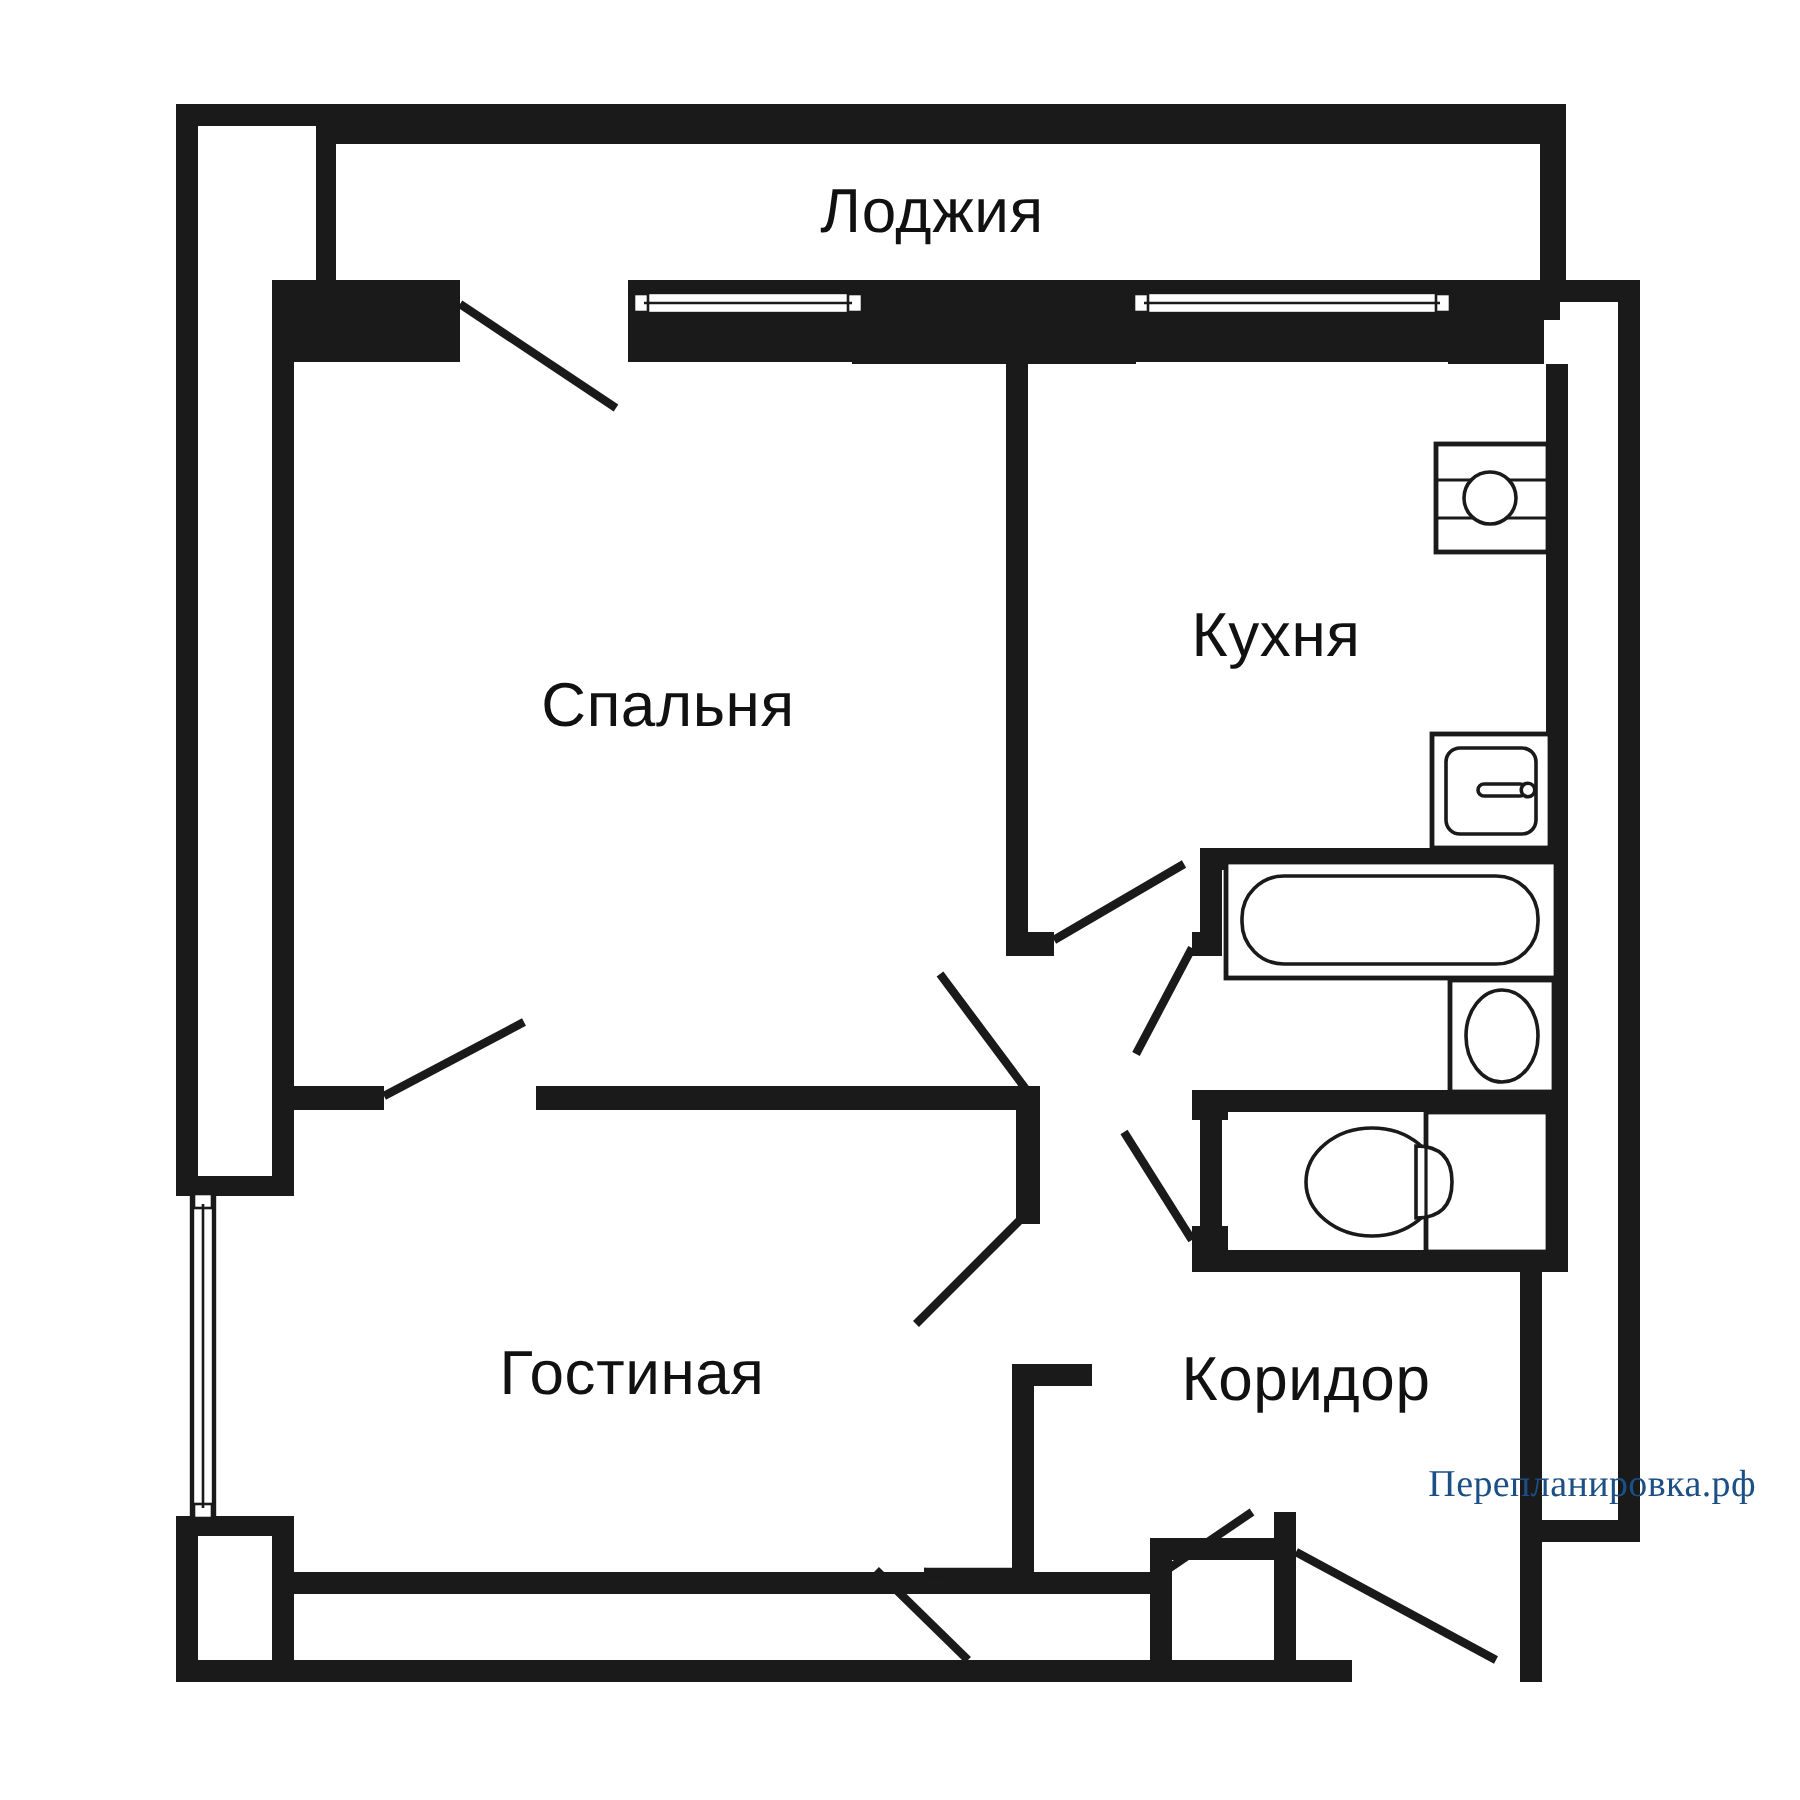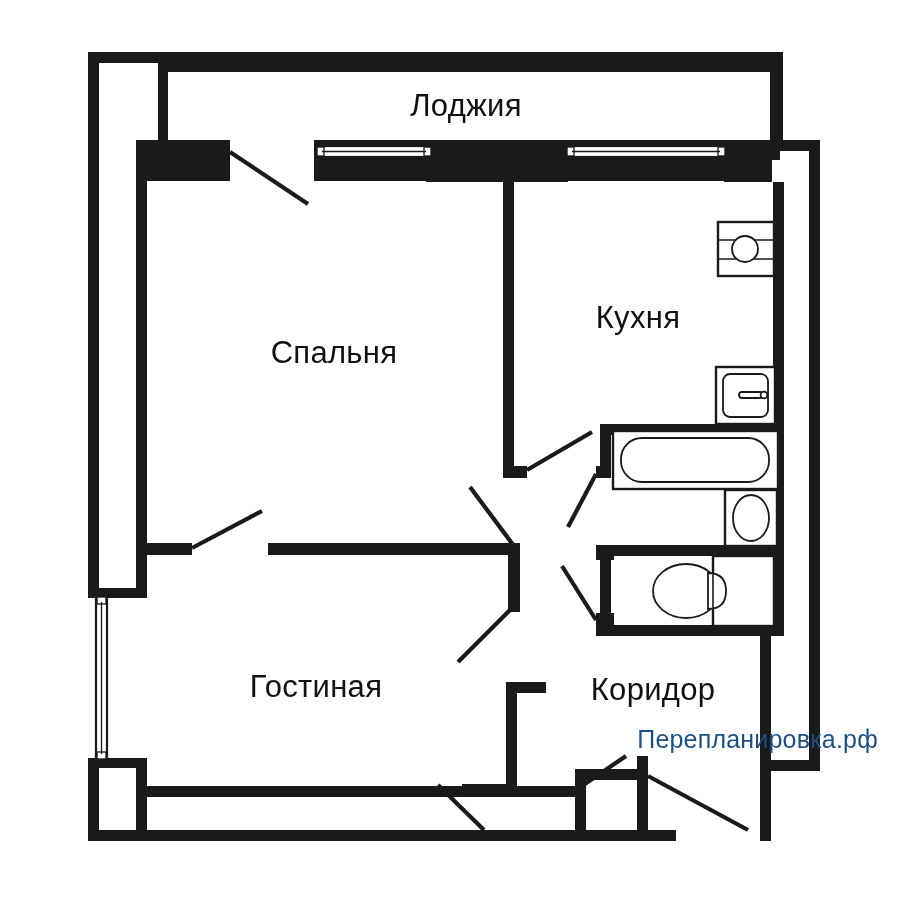--- a/index.html
+++ b/index.html
@@ -64,22 +64,22 @@
     font-size: 31px;
     fill: #111111;
     text-anchor: middle;
     dominant-baseline: middle;
     letter-spacing: 0.3px;
   }
   .watermark-text {
     position: absolute;
     right: 22px;
     bottom: 18px;
-    font-family: Liberation Sans, sans-serif;
-    font-size: 25px;
+    font-family: Liberation Serif, serif;
+    font-size: 19px;
     color: #1b4f86;
     letter-spacing: 0.2px;
     white-space: nowrap;
   }
 </style>
 </head>
 <body>
 
 <div id="plan-root">
 

